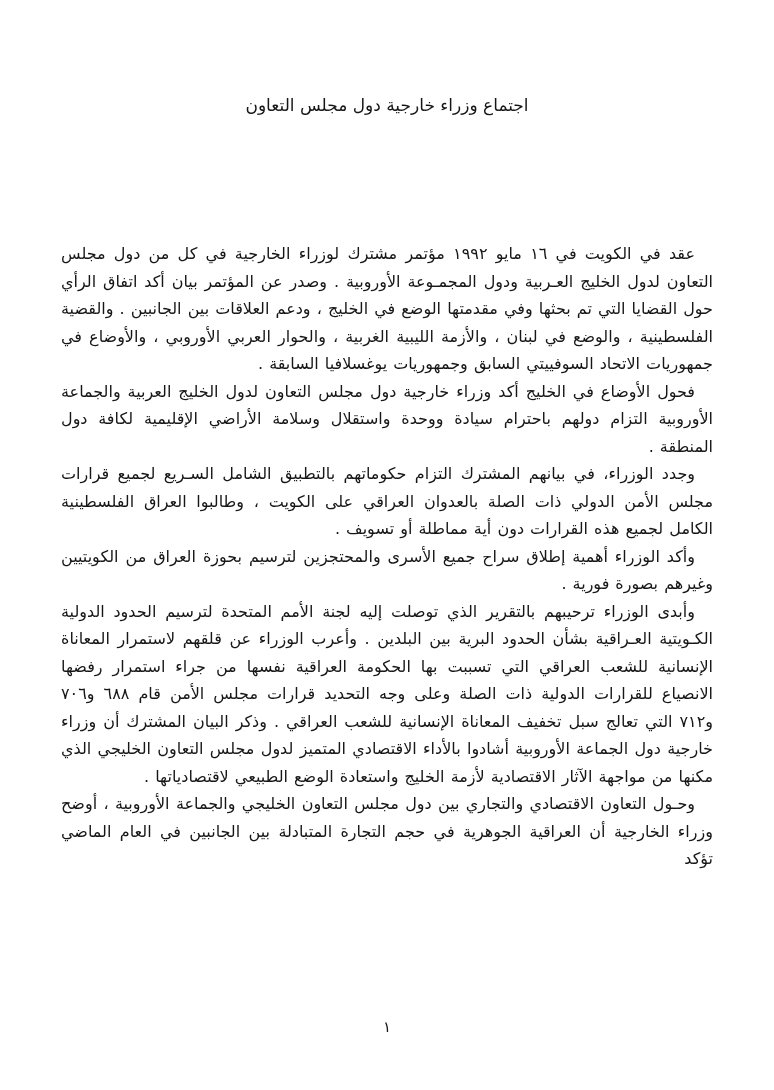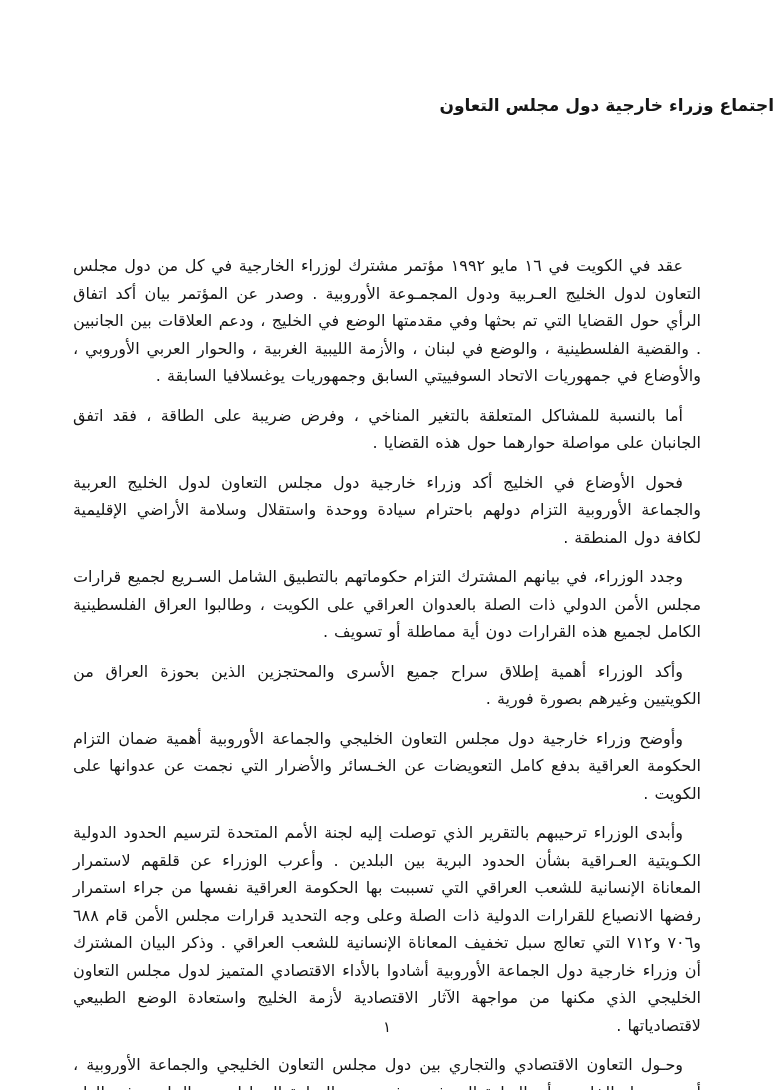--- a/index.html
+++ b/index.html
@@ -18,42 +18,42 @@
     height: 1090px;
     background: #ffffff;
     color: #161616;
     overflow: hidden;
   }
   .title-block {
     position: absolute;
     top: 86px;
     left: 0;
     right: 0;
-    text-align: right;
+    text-align: center;
     direction: rtl;
-    font-weight: bold;
+    font-weight: normal;
   }
   .title-line {
     font-size: 17px;
     line-height: 39px;
     white-space: nowrap;
   }
   .body-text {
     position: absolute;
     top: 240px;
     right: 61px;
     width: 652px;
     direction: rtl;
     text-align: justify;
     font-size: 16px;
     line-height: 27.5px;
     word-spacing: 1px;
   }
   .para {
-    margin: 12px;
+    margin: 0;
     text-indent: 18px;
   }
   .para:last-child {
     text-align-last: justify;
   }
   .page-number {
     position: absolute;
     top: 1018px;
     left: 0;
     right: 0;
@@ -66,24 +66,22 @@
 <body>
 
 <div class="page">
 
   <div class="title-block">
     <div class="title-line">اجتماع وزراء خارجية دول مجلس التعاون</div>
   </div>
 
   <div class="body-text">
       <p class="para">عقد في الكويت في ١٦ مايو ١٩٩٢ مؤتمر مشترك لوزراء الخارجية في كل من دول مجلس التعاون لدول الخليج العـربية ودول المجمـوعة الأوروبية . وصدر عن المؤتمر بيان أكد اتفاق الرأي حول القضايا التي تم بحثها وفي مقدمتها الوضع في الخليج ، ودعم العلاقات بين الجانبين . والقضية الفلسطينية ، والوضع في لبنان ، والأزمة الليبية الغربية ، والحوار العربي الأوروبي ، والأوضاع في جمهوريات الاتحاد السوفييتي السابق وجمهوريات يوغسلافيا السابقة .</p>
-      <p class="para">أما بالنسبة للمشاكل المتعلقة بالتغير المناخي ، وفرض ضريبة على الطاقة ، فقد اتفق الجانبان على مواصلة حوارهما حول هذه القضايا .</p>
       <p class="para">فحول الأوضاع في الخليج أكد وزراء خارجية دول مجلس التعاون لدول الخليج العربية والجماعة الأوروبية التزام دولهم باحترام سيادة ووحدة واستقلال وسلامة الأراضي الإقليمية لكافة دول المنطقة .</p>
       <p class="para">وجدد الوزراء، في بيانهم المشترك التزام حكوماتهم بالتطبيق الشامل السـريع لجميع قرارات مجلس الأمن الدولي ذات الصلة بالعدوان العراقي على الكويت ، وطالبوا العراق الفلسطينية الكامل لجميع هذه القرارات دون أية مماطلة أو تسويف .</p>
-      <p class="para">وأكد الوزراء أهمية إطلاق سراح جميع الأسرى والمحتجزين الذين بحوزة العراق من الكويتيين وغيرهم بصورة فورية .</p>
-      <p class="para">وأوضح وزراء خارجية دول مجلس التعاون الخليجي والجماعة الأوروبية أهمية ضمان التزام الحكومة العراقية بدفع كامل التعويضات عن الخـسائر والأضرار التي نجمت عن عدوانها على الكويت .</p>
+      <p class="para">وأكد الوزراء أهمية إطلاق سراح جميع الأسرى والمحتجزين لترسيم بحوزة العراق من الكويتيين وغيرهم بصورة فورية .</p>
       <p class="para">وأبدى الوزراء ترحيبهم بالتقرير الذي توصلت إليه لجنة الأمم المتحدة لترسيم الحدود الدولية الكـويتية العـراقية بشأن الحدود البرية بين البلدين . وأعرب الوزراء عن قلقهم لاستمرار المعاناة الإنسانية للشعب العراقي التي تسببت بها الحكومة العراقية نفسها من جراء استمرار رفضها الانصياع للقرارات الدولية ذات الصلة وعلى وجه التحديد قرارات مجلس الأمن قام ٦٨٨ و٧٠٦ و٧١٢ التي تعالج سبل تخفيف المعاناة الإنسانية للشعب العراقي . وذكر البيان المشترك أن وزراء خارجية دول الجماعة الأوروبية أشادوا بالأداء الاقتصادي المتميز لدول مجلس التعاون الخليجي الذي مكنها من مواجهة الآثار الاقتصادية لأزمة الخليج واستعادة الوضع الطبيعي لاقتصادياتها .</p>
-      <p class="para">وحـول التعاون الاقتصادي والتجاري بين دول مجلس التعاون الخليجي والجماعة الأوروبية ، أوضح وزراء الخارجية أن الزيادة السوفييتي في حجم التجارة المتبادلة بين الجانبين في العام الماضي تؤكد</p>
+      <p class="para">وحـول التعاون الاقتصادي والتجاري بين دول مجلس التعاون الخليجي والجماعة الأوروبية ، أوضح وزراء الخارجية أن العراقية الجوهرية في حجم التجارة المتبادلة بين الجانبين في العام الماضي تؤكد</p>
     </div>
 
   <div class="page-number">١</div>
 
 </div>
 
 </body></html>

